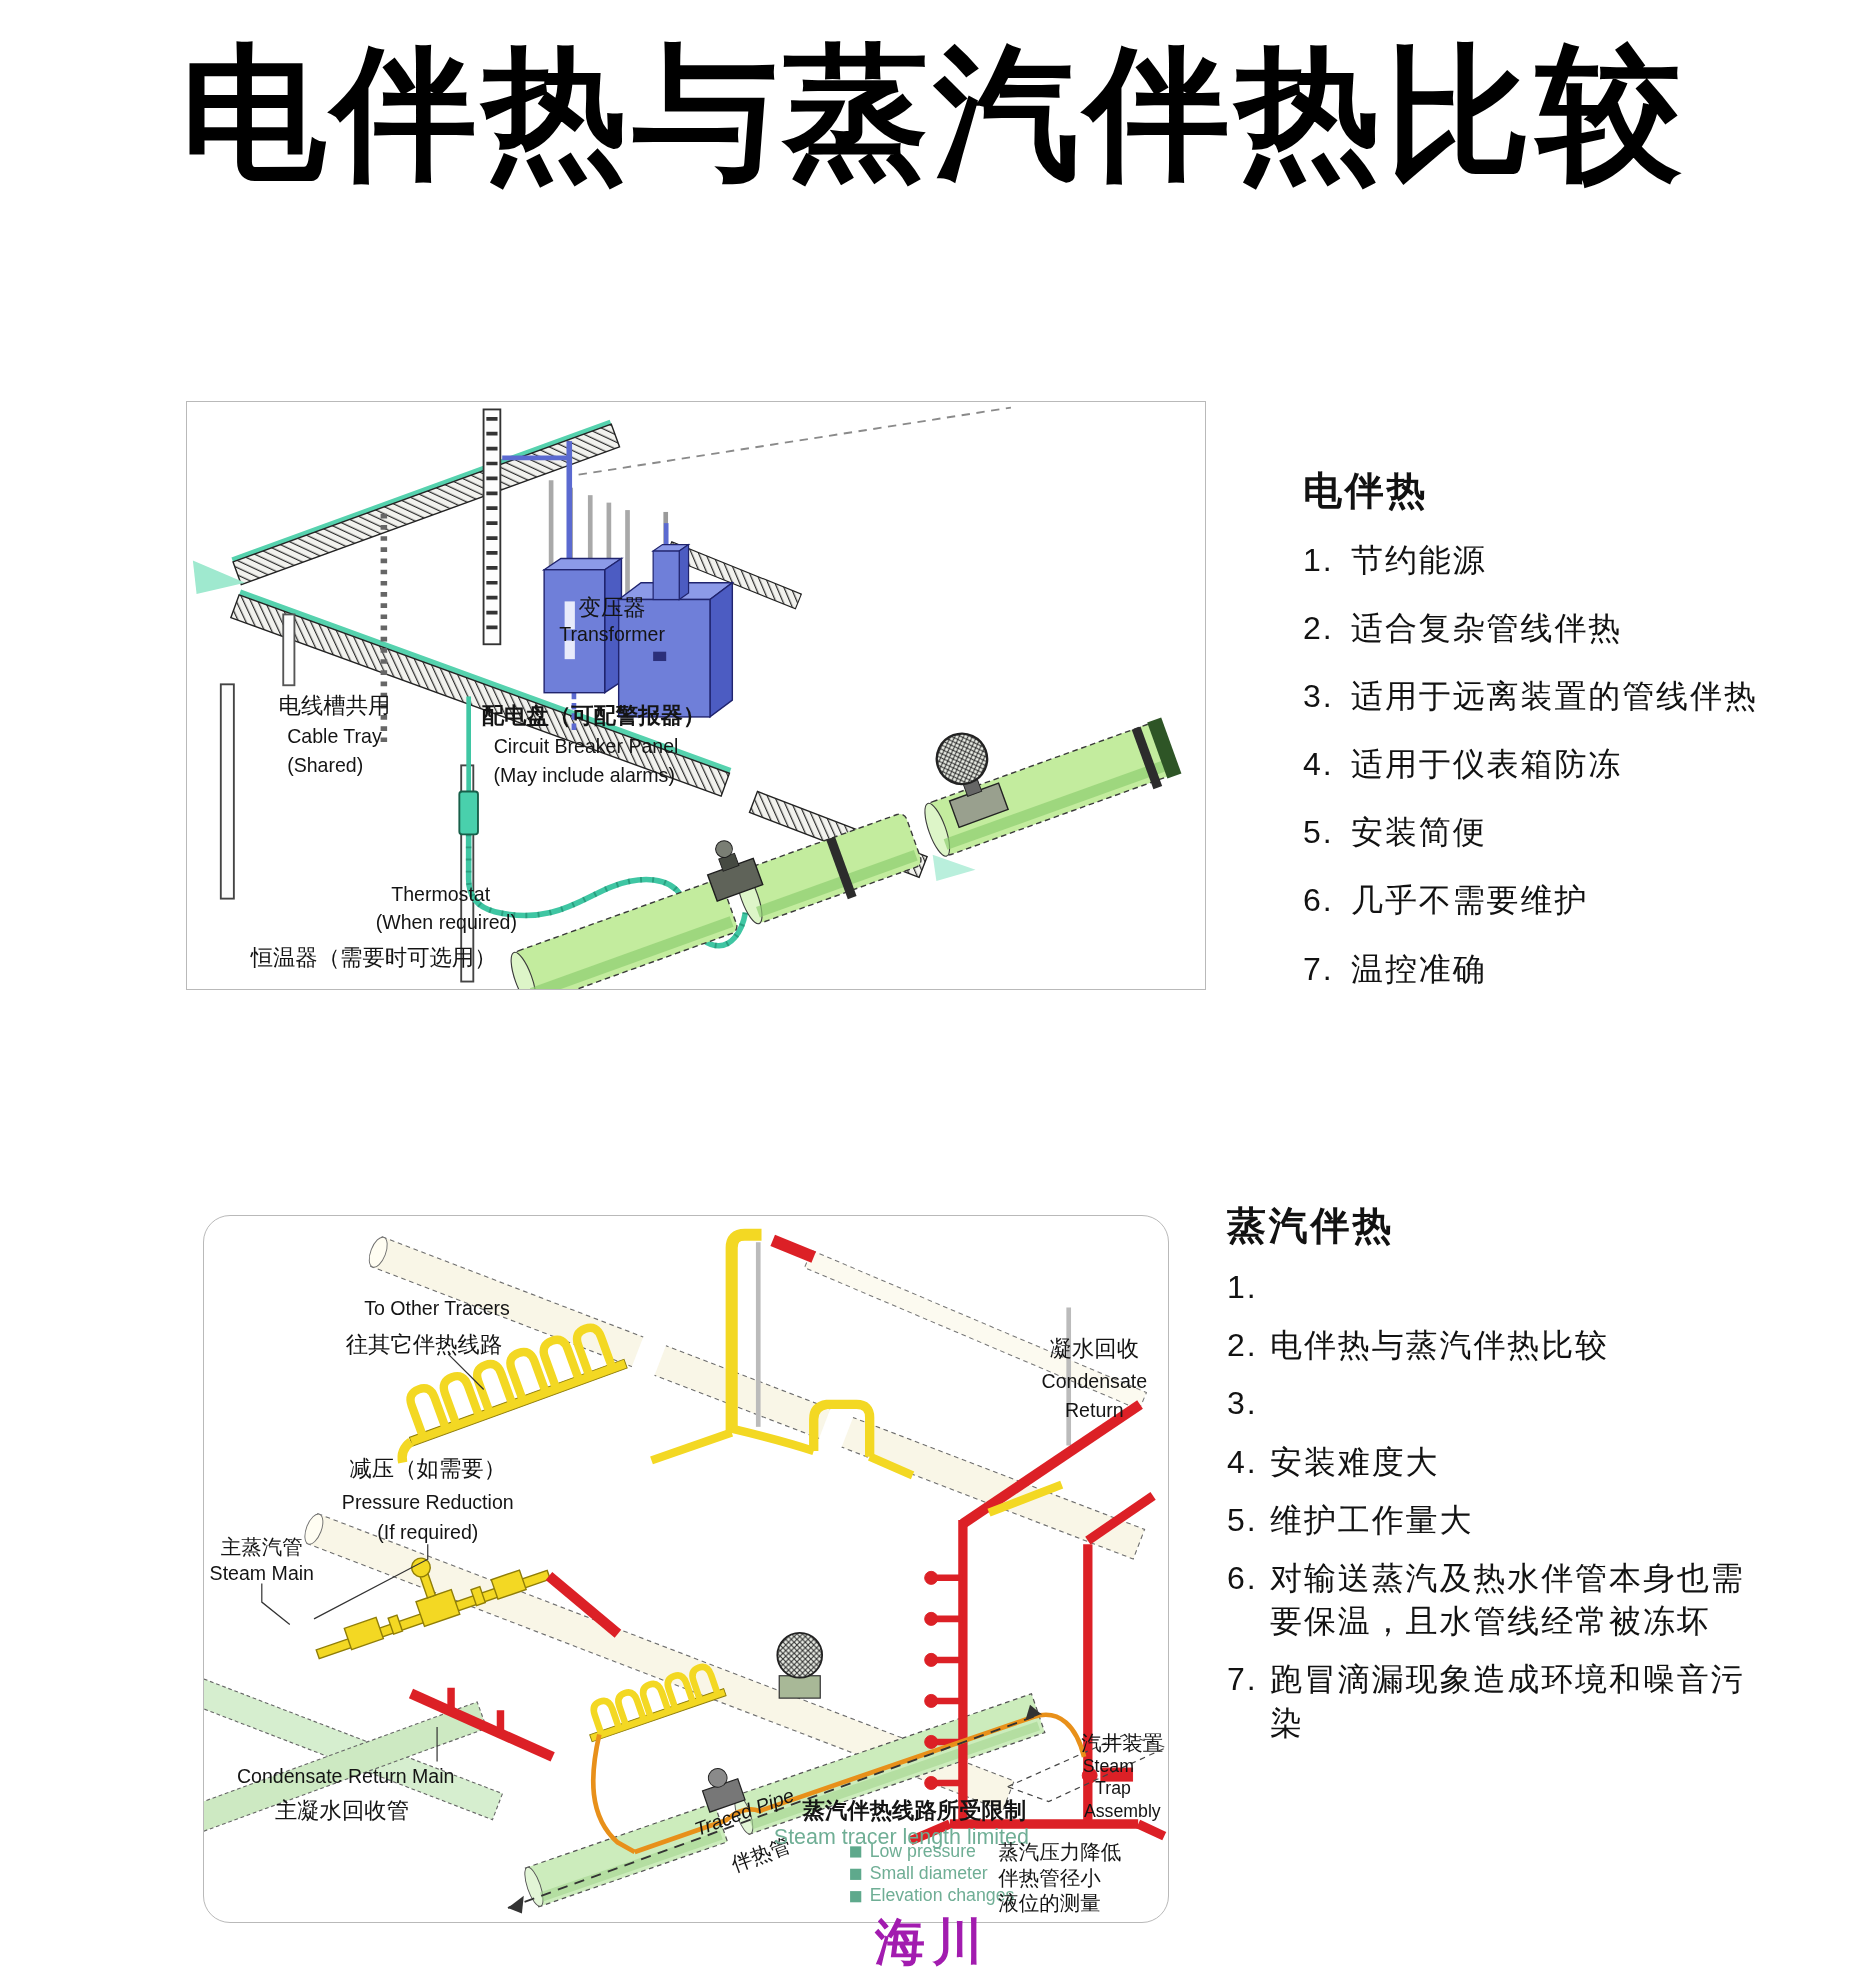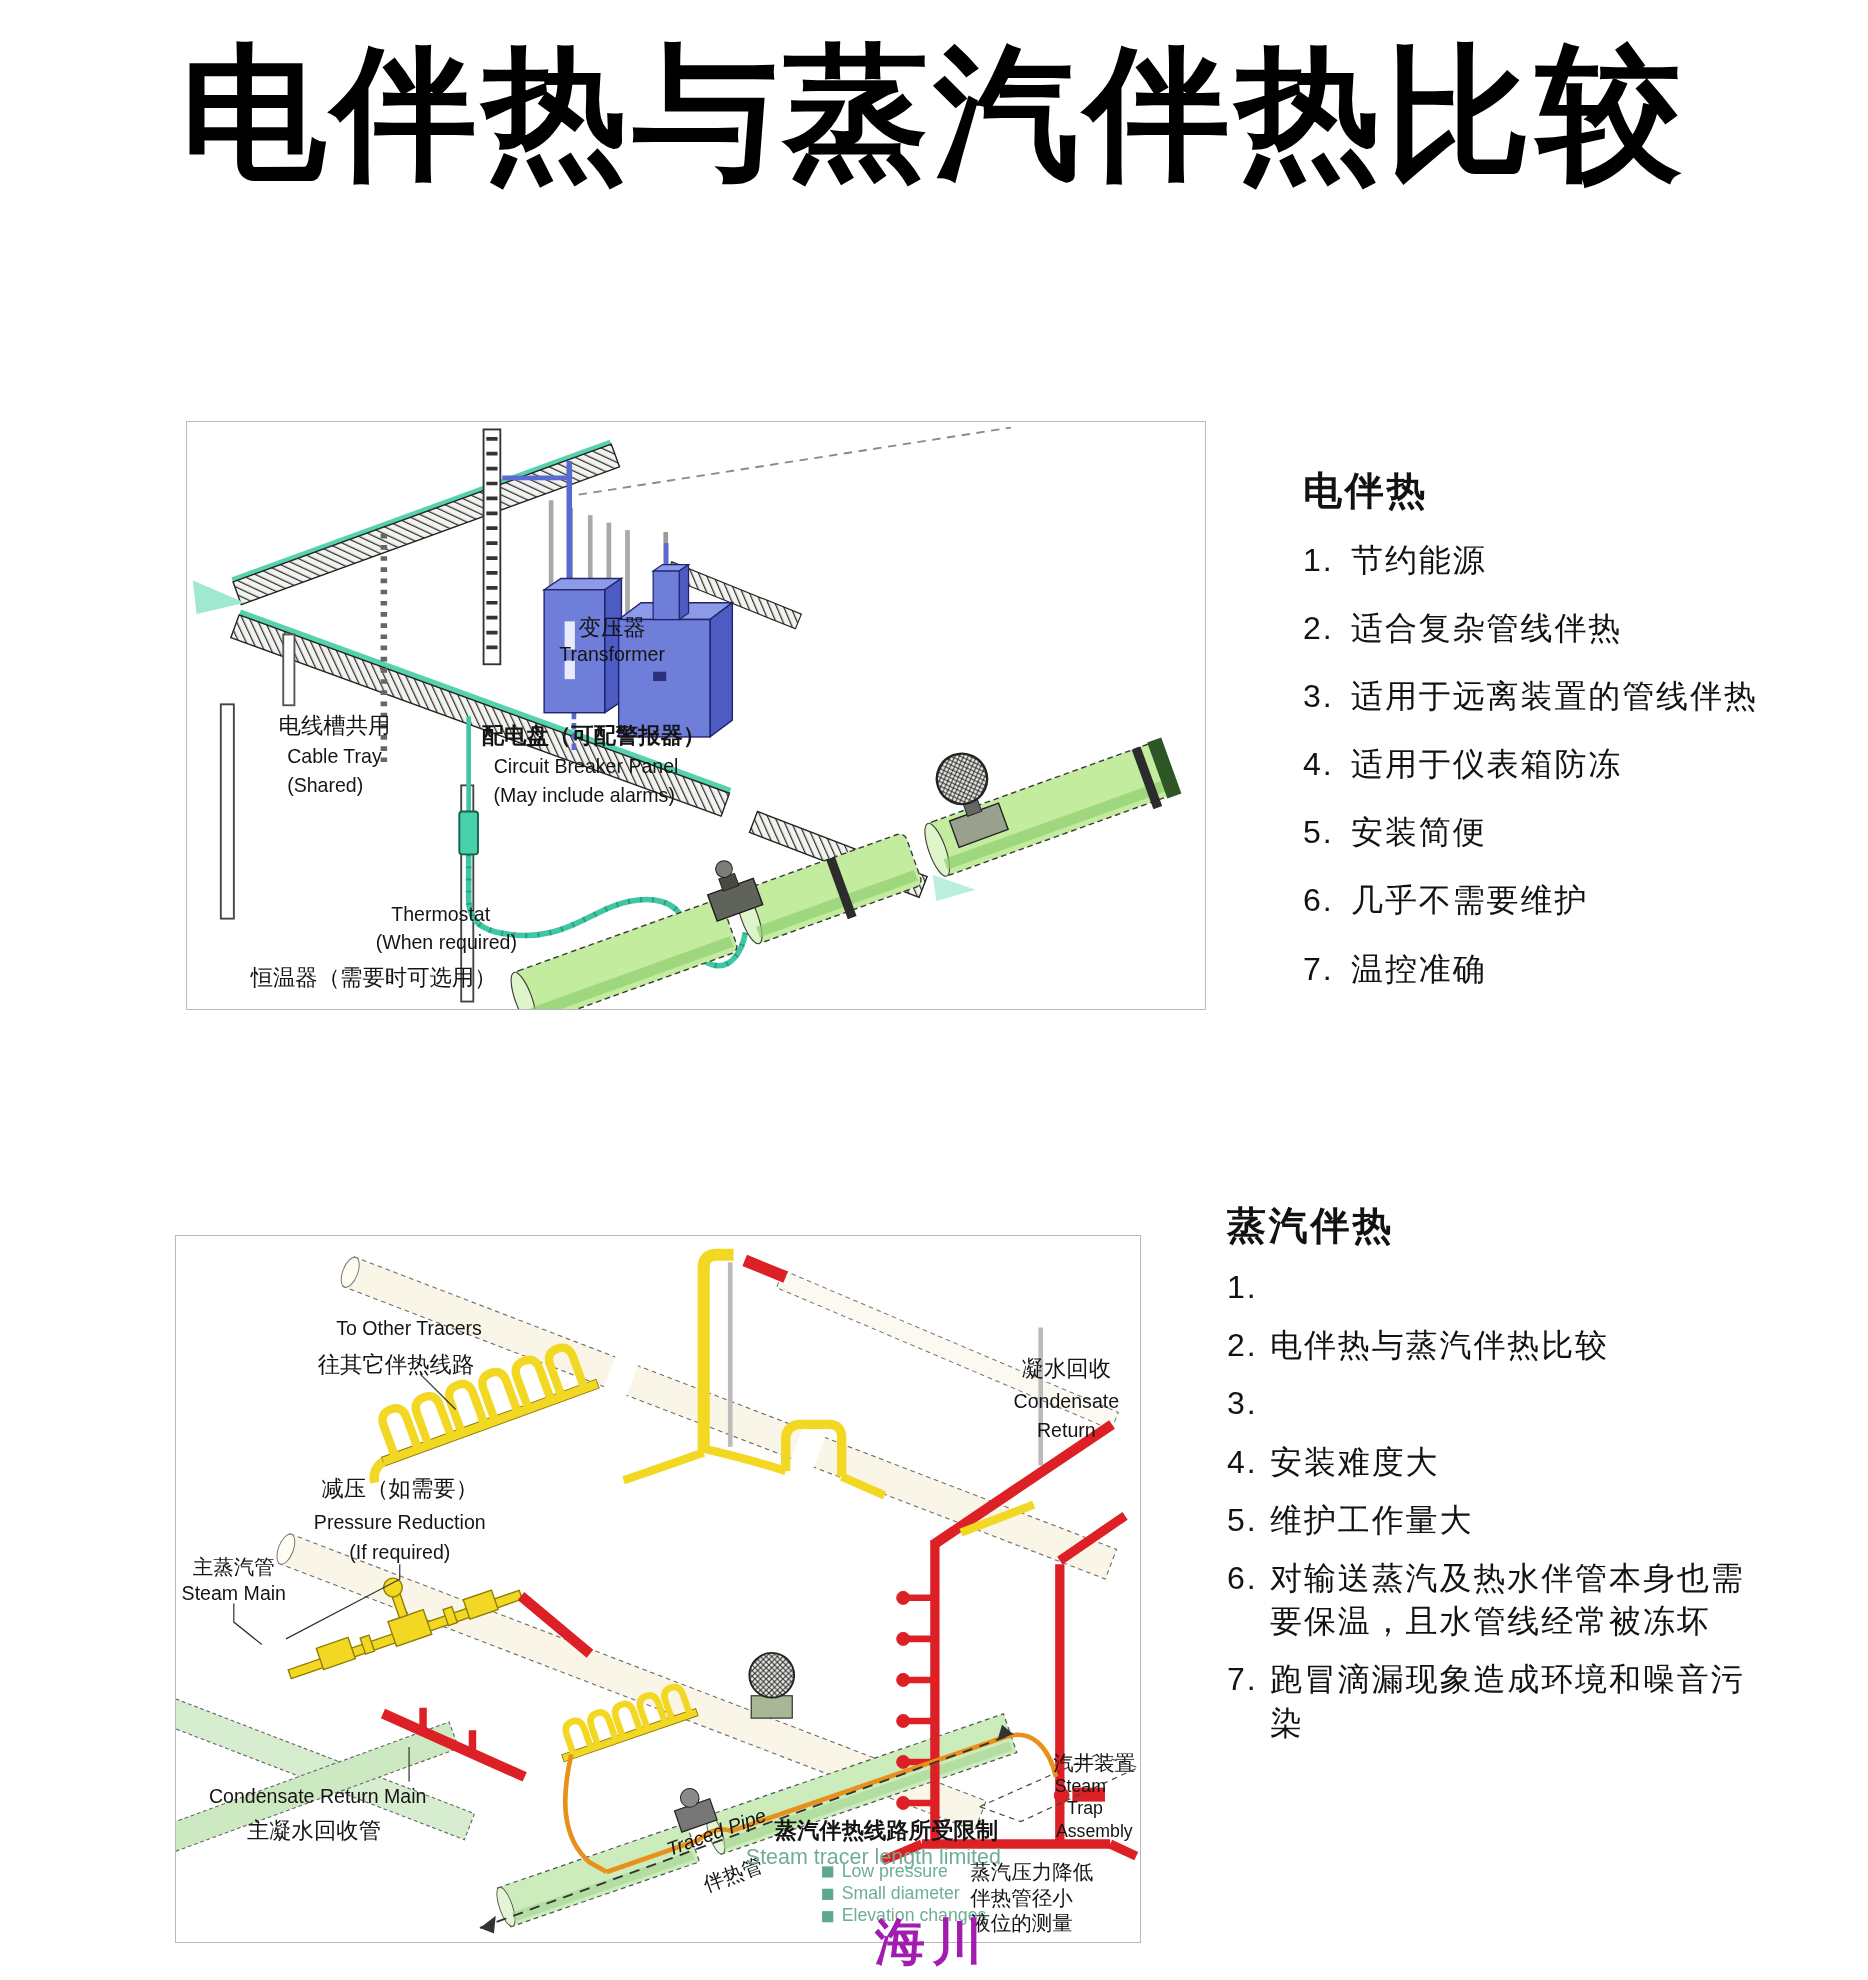--- a/index.html
+++ b/index.html
@@ -1,23 +1,23 @@
 <!DOCTYPE html>
 <html style="font-size:15px"><head>
 <meta charset="utf-8">
 <style>
   html,body{margin:0;padding:0;background:#ffffff;}
   #page{position:relative;width:1868px;height:1981px;background:#fff;overflow:hidden;
         font-family:"Liberation Sans",sans-serif;color:#111;}
   .page-title{position:absolute;top:17px;left:0;width:100%;text-align:center;
       font-family:"DejaVu Serif",serif;font-weight:900;
       font-size:145px;letter-spacing:5.6px;color:#000;white-space:nowrap;}
-  .diagram-frame{position:absolute;border:0.9px solid #b9b9b9;background:#fff;margin-top:20px;}
+  .diagram-frame{position:absolute;border:0.9px solid #b9b9b9;background:#fff;}
   #frame-electric{left:186px;top:401px;width:1018px;height:587px;}
-  #frame-steam{left:175px;top:1215px;width:964px;height:706px;}
+  #frame-steam{left:203px;top:1215px;width:964px;height:706px;border-radius:27px;}
   svg{display:block;}
   svg text{font-family:"Liberation Sans",sans-serif;fill:#141414;}
   .cn{font-size:24px;}
   .cn-s{font-size:22px;}
   .en{font-size:21px;}
   .en-s{font-size:19px;}
   .bold{font-weight:bold;}
   .teal-t{fill:#6fae95;}
   .panel-list{position:absolute;color:#121212;}
   #electric-list{left:1303px;top:464px;width:569px;}

